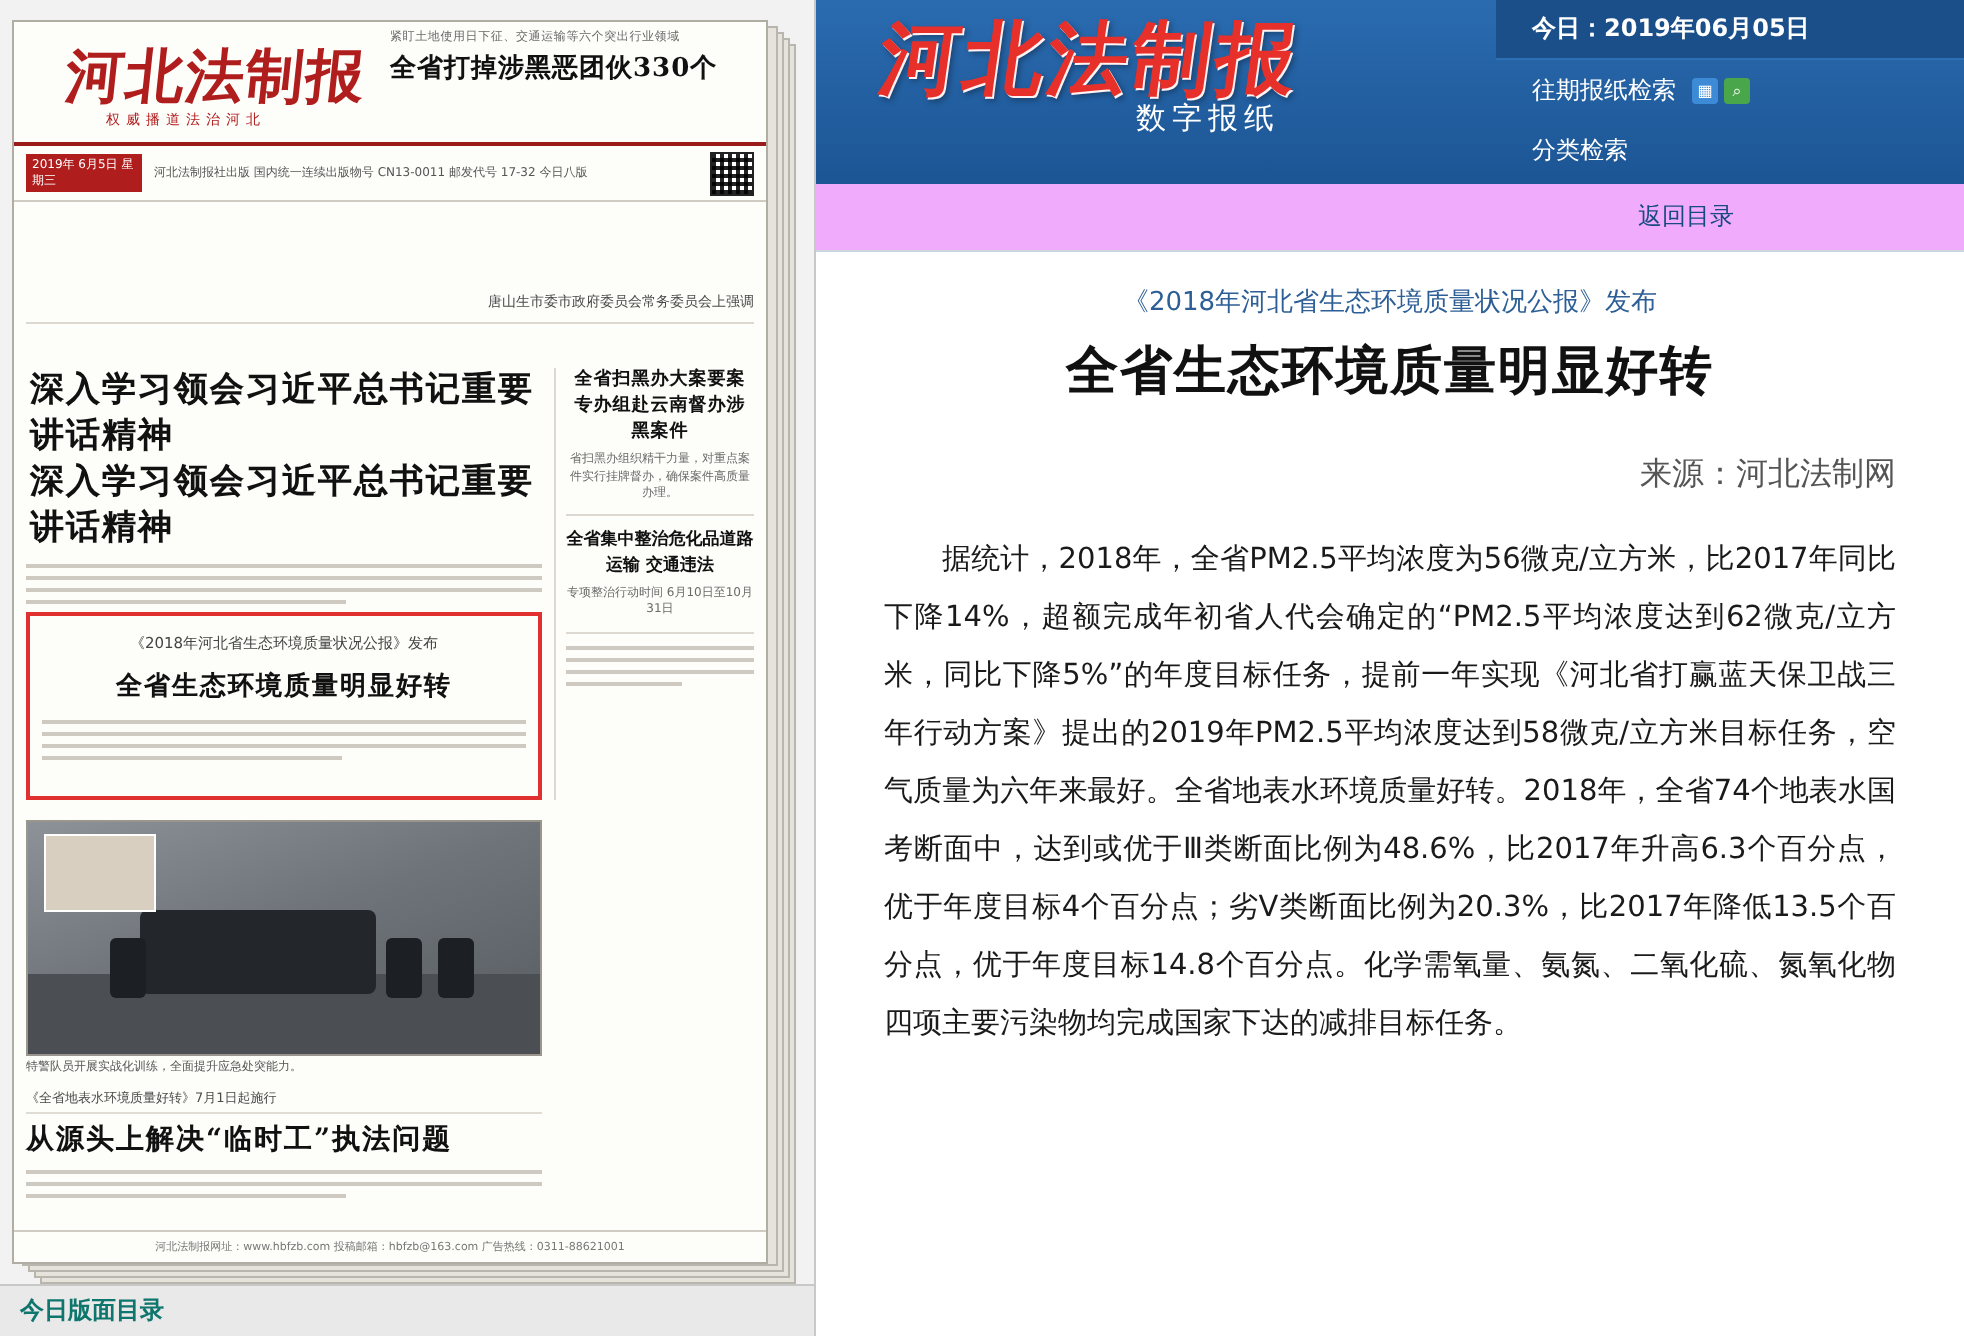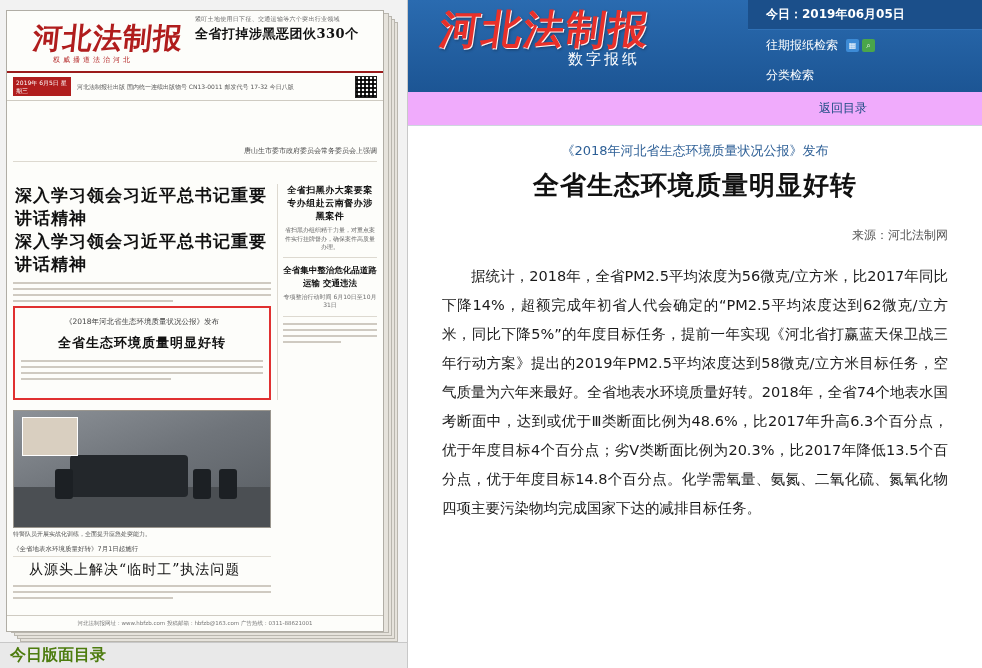--- a/index.html
+++ b/index.html
@@ -197,22 +197,22 @@
   .np-photo-cap {
     font-size: 6px; color: #555; margin-top: 2px; line-height: 1.3;
   }
 
   .np-sub-kicker {
     font-size: 6.5px; color: #4a4a4a; margin-top: 7px;
     border-bottom: 1px solid #e0dcd3; padding-bottom: 2px;
   }
   .np-sub-title {
     font-family: "DejaVu Serif", "Liberation Serif", serif;
-    font-size: 14px; font-weight: normal; color: #111;
-    letter-spacing: 1px; margin-top: 4px; margin-left: 16px;
+    font-size: 14px; font-weight: bold; color: #111;
+    letter-spacing: 1px; margin-top: 4px;
   }
   .np-box-title {
     font-family: "DejaVu Serif", "Liberation Serif", serif;
     font-size: 8.5px; font-weight: bold; color: #111;
     text-align: center; line-height: 1.5;
   }
   .np-footer-bar {
     position: absolute; left: 0; bottom: 0;
     width: 100%; height: 16px;
     border-top: 1px solid #cfcbc2;
@@ -224,21 +224,21 @@
 
   .left-footer {
     position: absolute;
     left: 0; bottom: 0;
     width: 408px; height: 26px;
     background: #e9e9e9;
     border-top: 1px solid #c8c8c8;
     display: flex; align-items: center;
   }
   .left-footer-label {
-    font-size: 16px; color: #4d7c0f;
+    font-size: 12px; color: #0f766e;
     padding-left: 10px; font-weight: bold; font-family: Liberation Serif, serif;
   }
 
   
   .right-panel {
     position: relative;
     width: 574px; height: 668px;
     background: #fff;
   }
   .banner {
@@ -320,21 +320,21 @@
     text-align: center;
     font-family: "DejaVu Sans", "Liberation Sans", sans-serif;
     font-size: 26px;
     font-weight: bold;
     color: #111;
     letter-spacing: 1px;
     margin-bottom: 24px;
   }
   .art-source {
     text-align: right;
-    font-size: 12px;
+    font-size: 16px;
     color: #555;
     margin-bottom: 18px;
   }
   .art-p {
     font-size: 14.5px;
     line-height: 2.0;
     color: #1a1a1a;
     text-indent: 2em;
     margin: 0 0 14px 0;
     text-align: justify;

